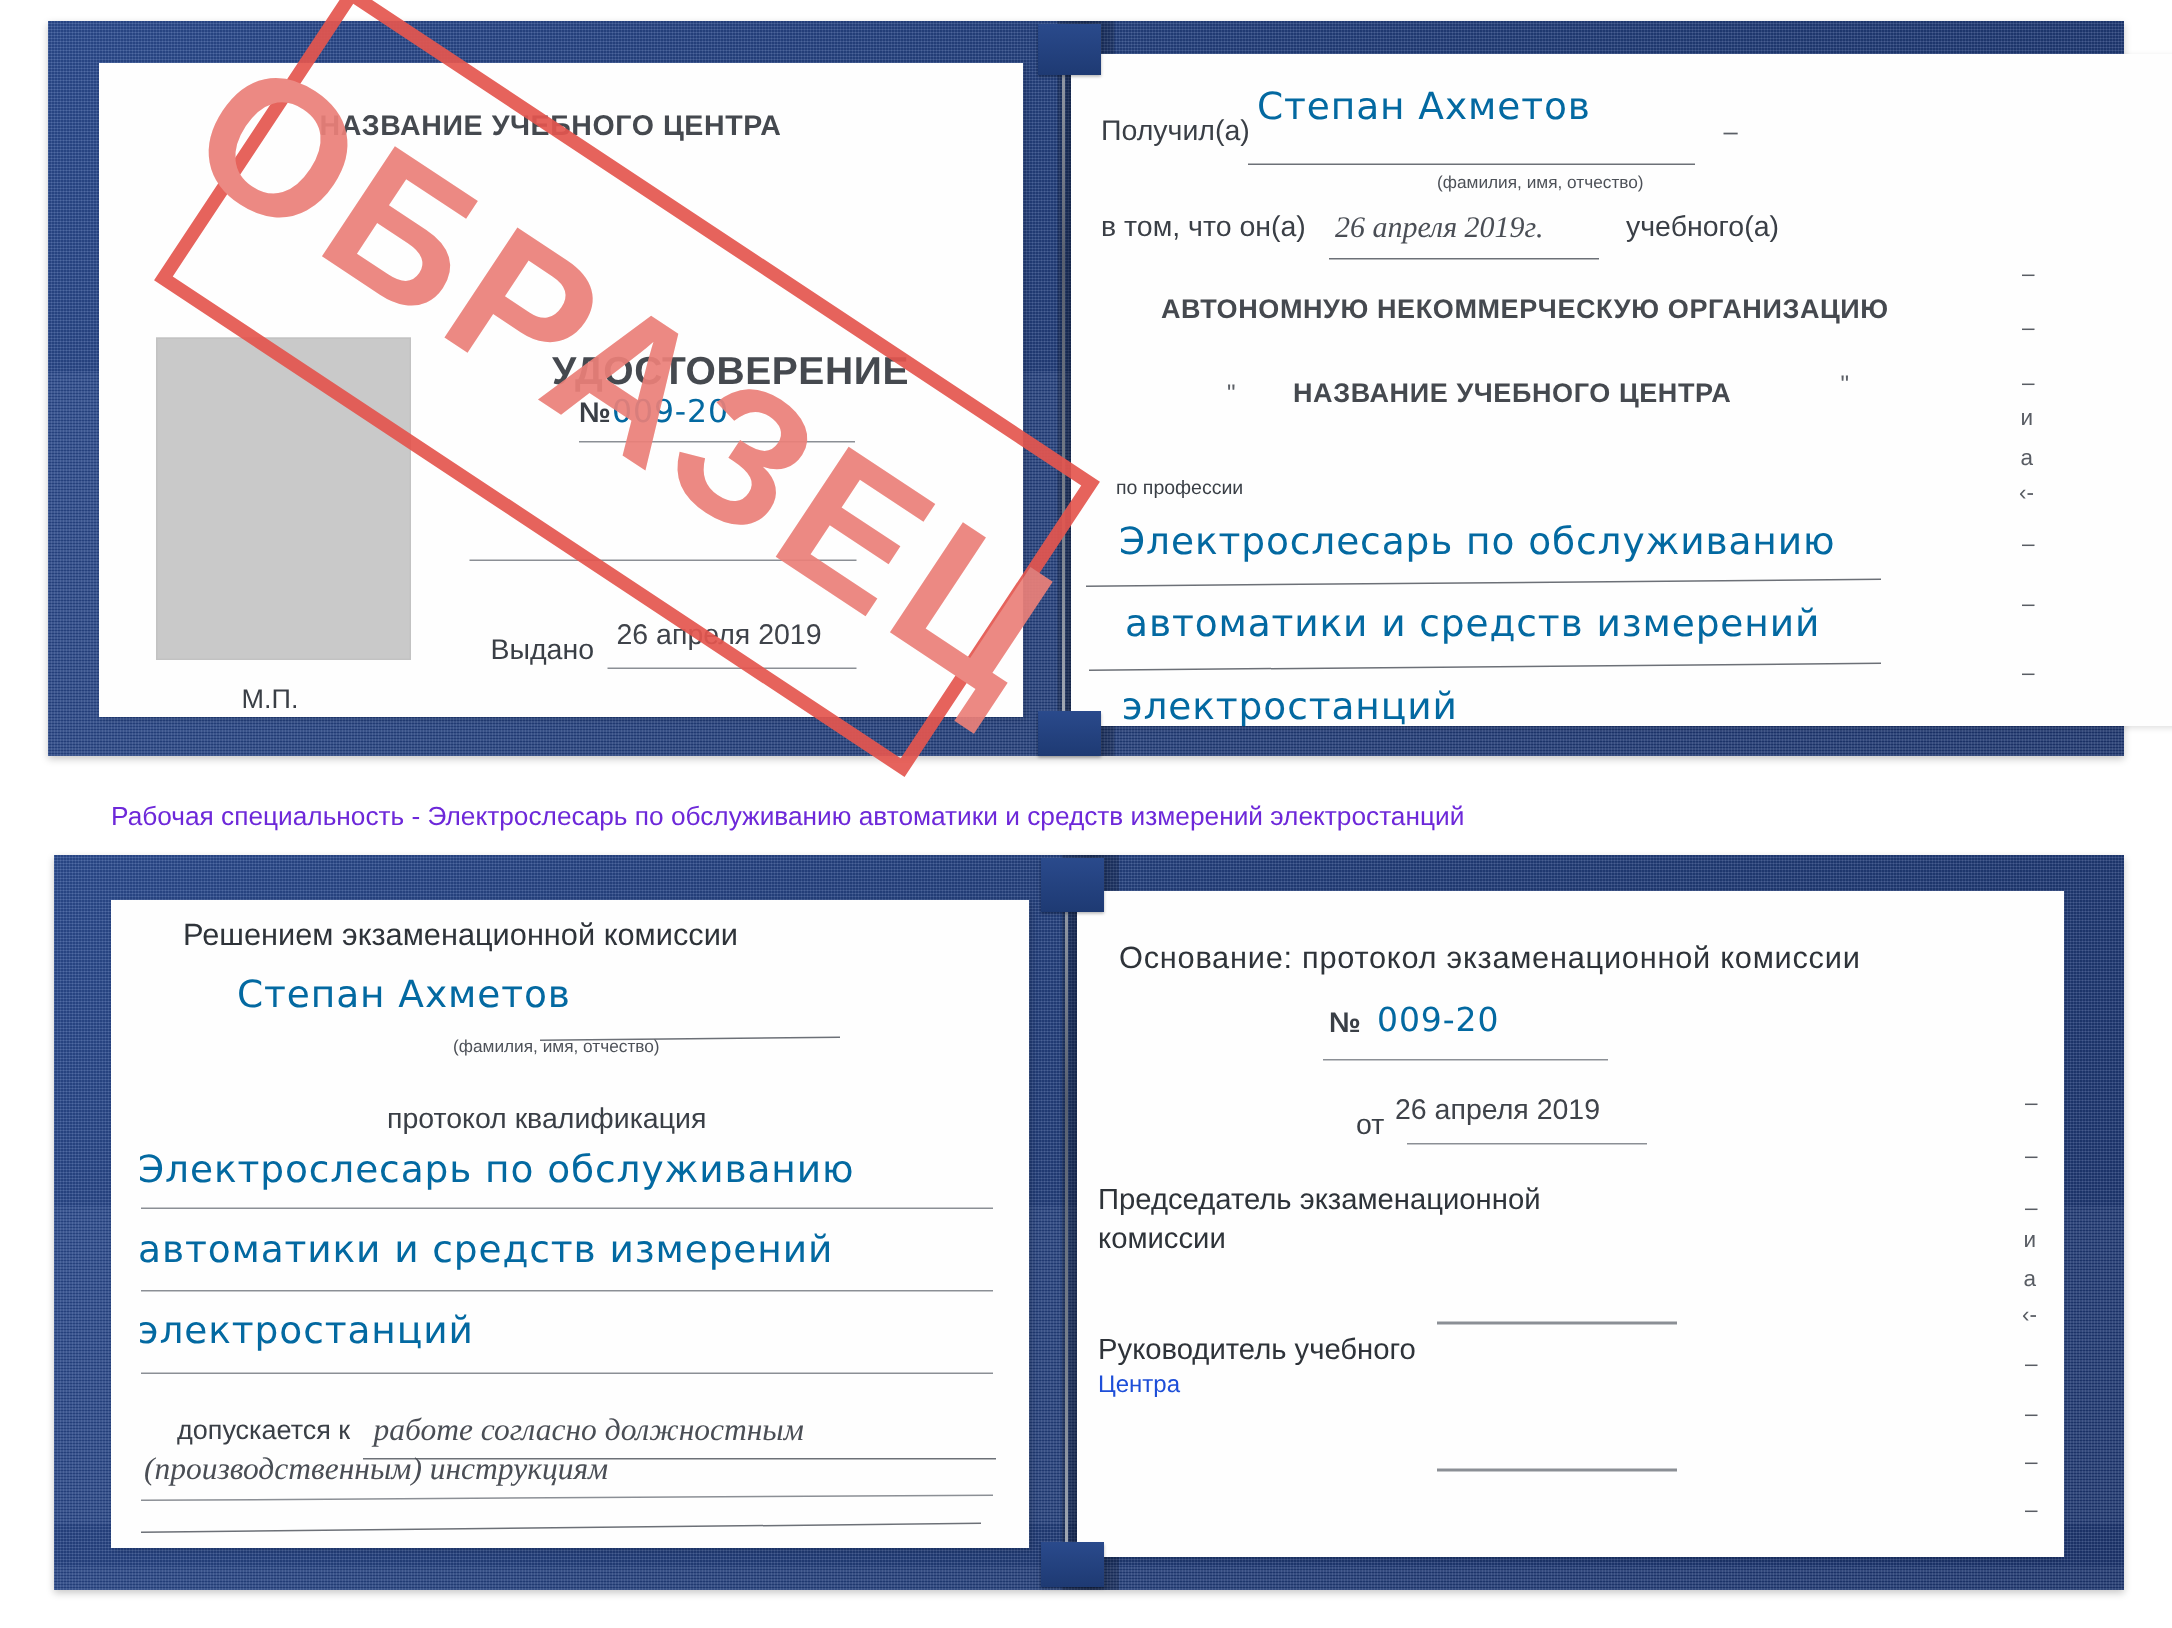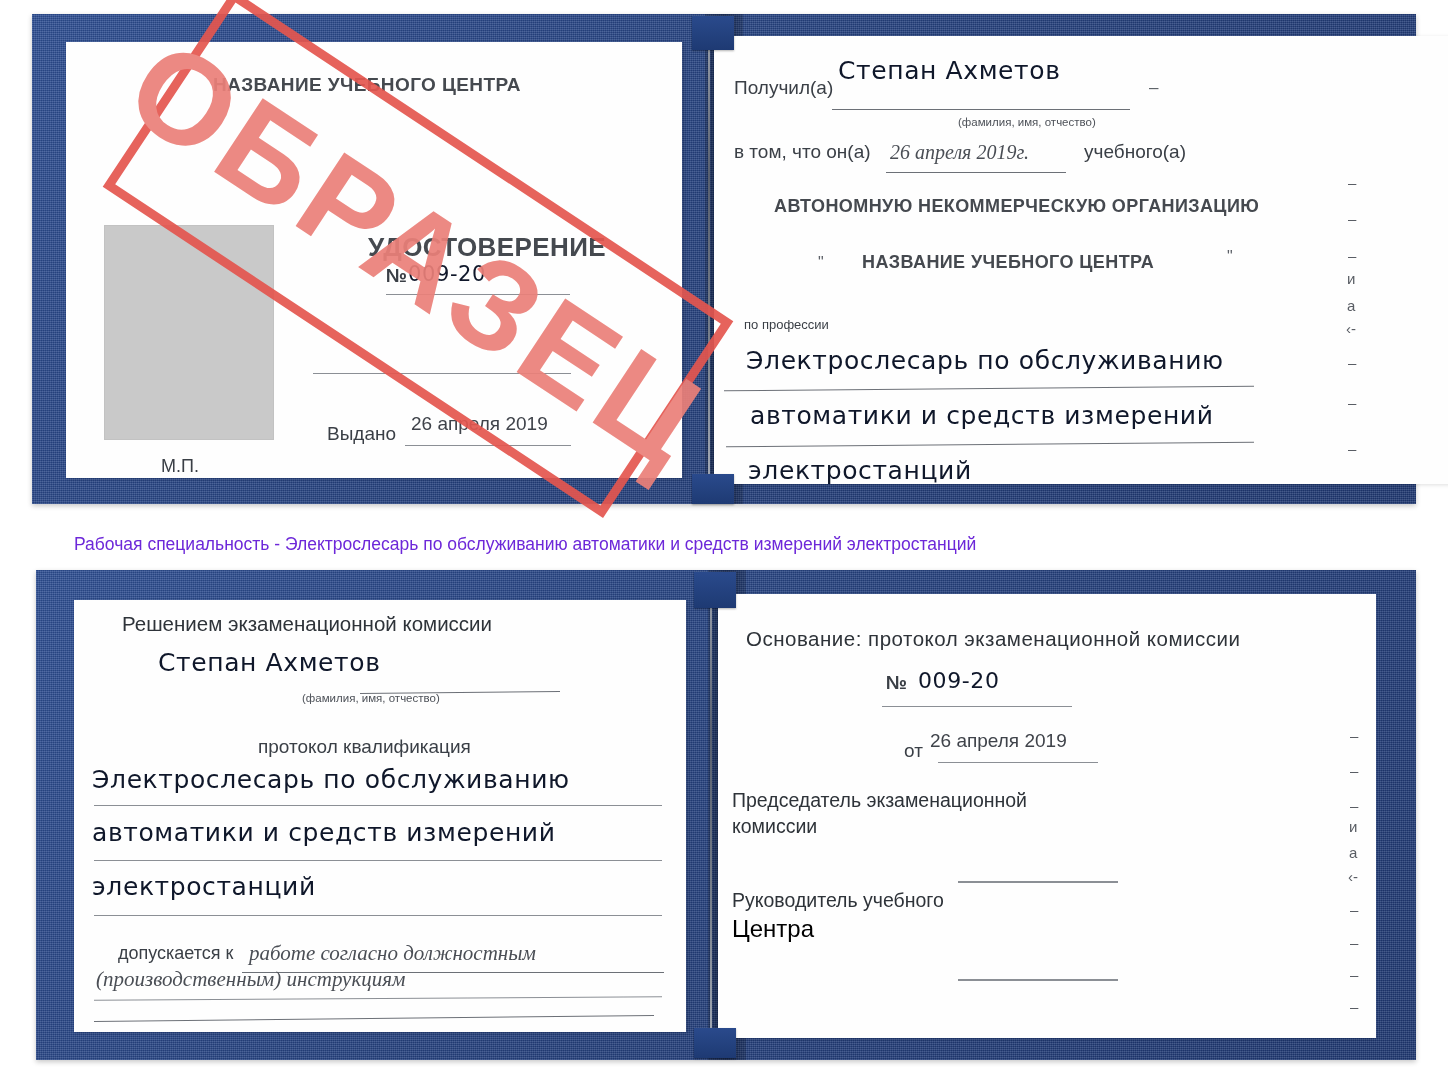--- a/index.html
+++ b/index.html
@@ -61,21 +61,21 @@
   
   .spine-tab {
     position: absolute;
     background: linear-gradient(180deg, #2a4a8c, #1e3a73);
     box-shadow: 0 1px 2px rgba(0,0,0,.3);
   }
 
   
   .t       { position: absolute; color: #3a3f46; white-space: nowrap; }
   .caps    { font-weight: 600; letter-spacing: .4px; color: #45494f; }
-  .hand    { color: #0f172a; font-family: "DejaVu Sans", sans-serif;
+  .hand    { color: #0369a1; font-family: "DejaVu Sans", sans-serif;
              font-style: normal; letter-spacing: .6px; }
   .ital    { font-family: "Liberation Serif", serif; font-style: italic; color: #4a4e55; }
   .tiny    { font-size: 11.5px; color: #4d5158; }
 
   
   .rule {
     position: absolute;
     height: 1px;
     background: #8b8f95;
   }
@@ -250,21 +250,21 @@
 
     <div class="t" style="left:186px; top:146px; font-size:19px;">от</div>
     <div class="t" style="left:212px; top:136px; font-size:19px; color:#3f434a;">26 апреля 2019</div>
     <div class="rule" style="left:220px; top:168px; width:160px;"></div>
 
     <div class="t" style="left:14px; top:195px; font-size:19.5px; color:#2e3339;">Председатель экзаменационной</div>
     <div class="t" style="left:14px; top:221px; font-size:19.5px; color:#2e3339;">комиссии</div>
     <div class="rule" style="left:240px; top:287px; width:160px; height:2px;"></div>
 
     <div class="t" style="left:14px; top:295px; font-size:19.5px; color:#2e3339;">Руководитель учебного</div>
-    <div class="t" style="left:14px; top:321px; font-size:24px; color:#000000;">Центра</div>
+    <div class="t" style="left:14px; top:321px; font-size:16px; color:#1d4ed8;">Центра</div>
     <div class="rule" style="left:240px; top:385px; width:160px; height:2px;"></div>
 
     <div class="bleed" style="left:632px; top:133px;">–</div>
     <div class="bleed" style="left:632px; top:168px;">–</div>
     <div class="bleed" style="left:632px; top:203px;">–</div>
     <div class="bleed" style="left:631px; top:224px;">и</div>
     <div class="bleed" style="left:631px; top:250px;">а</div>
     <div class="bleed" style="left:630px; top:274px;">‹-</div>
     <div class="bleed" style="left:632px; top:307px;">–</div>
     <div class="bleed" style="left:632px; top:340px;">–</div>

